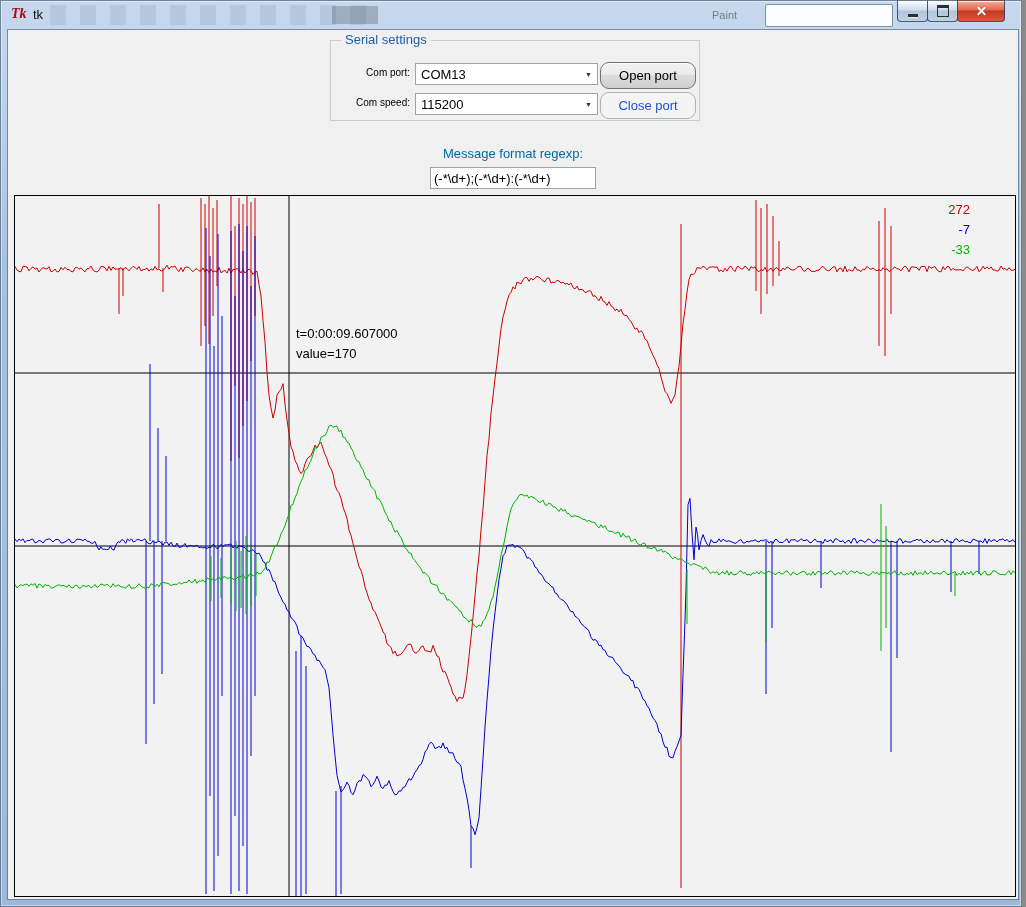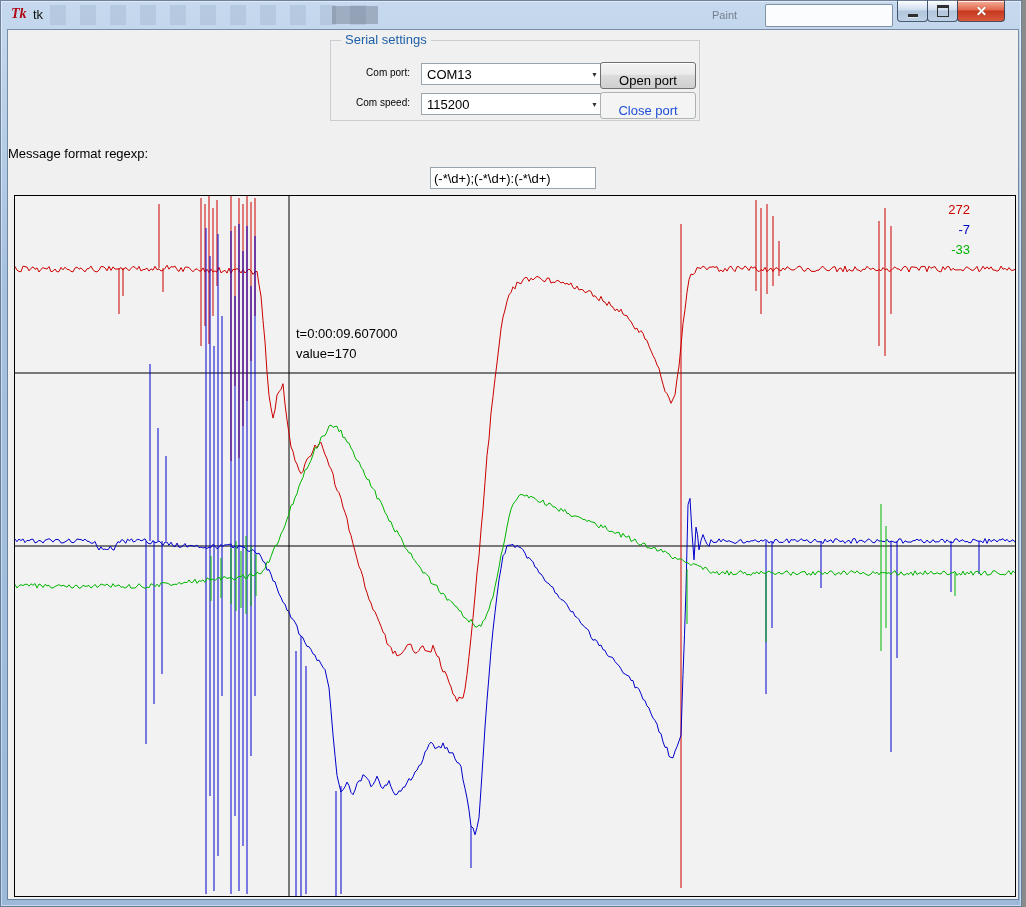--- a/index.html
+++ b/index.html
@@ -34,31 +34,31 @@
   .content{position:absolute;left:8px;top:30px;width:1010px;height:869px;background:#f0f0f0;
     box-shadow:0 0 0 1px rgba(60,82,108,.55);}
   .groupbox{position:absolute;left:322px;top:10px;width:368px;height:79px;
     border:1px solid #c9cdd2;}
   .group-label{position:absolute;left:10px;top:-9px;background:#f0f0f0;padding:0 4px;
     color:#1f5fa8;font-size:13px;}
   .row-label{position:absolute;font-size:10px;color:#000;text-align:right;width:79px;left:0;}
   .lbl-comport{top:26px;}
   .lbl-comspeed{top:56px;}
   .combo{position:absolute;left:84px;width:183px;height:22px;background:#fff;border:1px solid #9aa4ad;
-    font-size:13px;display:flex;align-items:center;padding-left:5px;box-sizing:border-box;cursor:default;margin-left:6px;}
+    font-size:13px;display:flex;align-items:center;padding-left:5px;box-sizing:border-box;cursor:default;}
   .combo1{top:22px;} .combo2{top:52px;align-items:center;}
   .combo-arrow{position:absolute;right:0;top:0;width:17px;height:100%;display:flex;align-items:center;
     justify-content:center;font-size:7px;color:#333;}
-  .btn{position:absolute;left:269px;width:94px;height:25px;border:1px solid #707070;border-radius:3px;
+  .btn{position:absolute;left:269px;width:94px;height:25px;border:1px solid #707070;border-radius:9px;
     background:linear-gradient(#f3f3f3,#ebebeb 45%,#dcdcdc 50%,#cfcfcf);
-    font-size:13px;color:#000;display:flex;align-items:flex-end;justify-content:center;cursor:default;
+    font-size:13px;color:#000;display:flex;align-items:center;justify-content:center;cursor:default;
     box-shadow:inset 0 1px 0 #fff;}
   .btn-open{top:21px;}
   .btn-close{top:51px;background:#f4f4f4;border-color:#adb2b5;color:#1d4ed8;box-shadow:none;}
-  .regexp-label{position:absolute;top:116px;left:0;width:100%;font-size:13px;color:#000000;}
+  .regexp-label{position:absolute;top:116px;left:0;width:100%;text-align:center;font-size:13px;color:#0369a1;}
   .regexp-entry{position:absolute;left:422px;top:137px;width:158px;height:20px;border:1px solid #9aa4ad;
     background:#fff;font-family:"Liberation Sans",sans-serif;font-size:13px;padding:0 3px;}
   .plot-wrap{position:absolute;left:6px;top:165px;width:1000px;height:700px;background:#f2f2f2;
     border:1px solid #000;}
   .plot-wrap svg{position:absolute;left:0;top:0;width:100%;height:100%;display:block;}
 </style>
 </head>
 <body>
 
 <div class="window">

